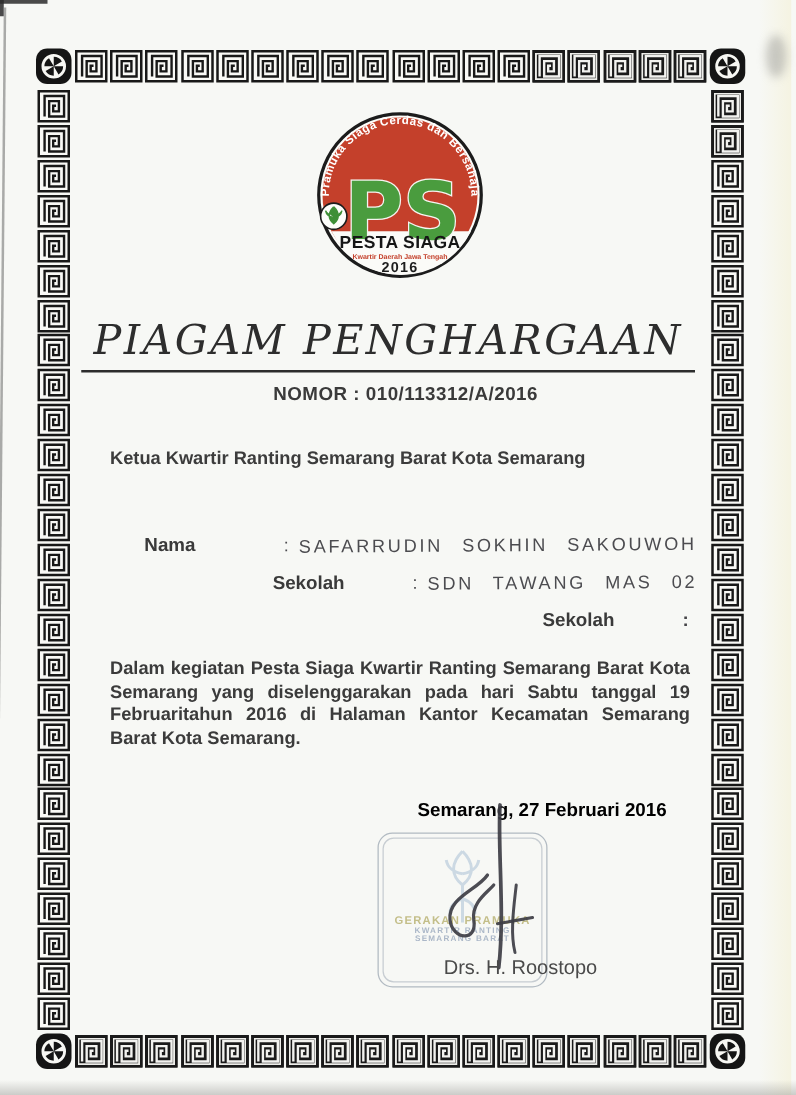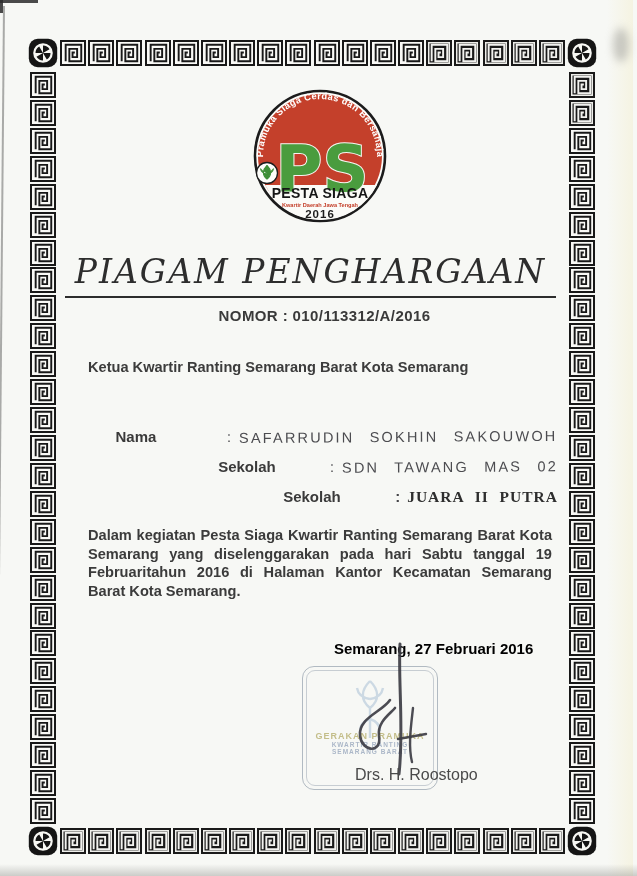--- a/index.html
+++ b/index.html
@@ -595,21 +595,20 @@
       <span class="hand">SAFARRUDIN SOKHIN SAKOUWOH</span>
     </div>
     <div class="frow">
       <span class="flabel">Sekolah</span>
       <span class="fcolon hand">:</span>
       <span class="hand">SDN TAWANG MAS 02</span>
     </div>
     <div class="frow">
       <span class="flabel">Sekolah</span>
       <span class="fcolon typed-colon">:</span>
-      <span class="typed">JUARA II PUTRA</span>
     </div>
   </div>
 
   <div class="paragraph">Dalam kegiatan Pesta Siaga Kwartir Ranting Semarang Barat Kota Semarang yang diselenggarakan pada hari Sabtu tanggal 19 Februaritahun 2016 di Halaman Kantor Kecamatan Semarang Barat Kota Semarang.</div>
 
   <div class="place-date">Semarang, 27 Februari 2016</div>
 
   <div class="stamp">
     <svg class="stamp-emblem" viewBox="0 0 50 62">
       <path d="M25 2 c-9 9 -10 19 0 27 c10 -8 9 -18 0 -27 M25 20 c-7 -1 -12 -5 -13 -11 M25 20 c7 -1 12 -5 13 -11 M25 29 l0 30 M25 40 c-6 2 -10 6 -10 12 M25 40 c6 2 10 6 10 12" fill="none" stroke="#7fa0c4" stroke-width="2.4"></path>

